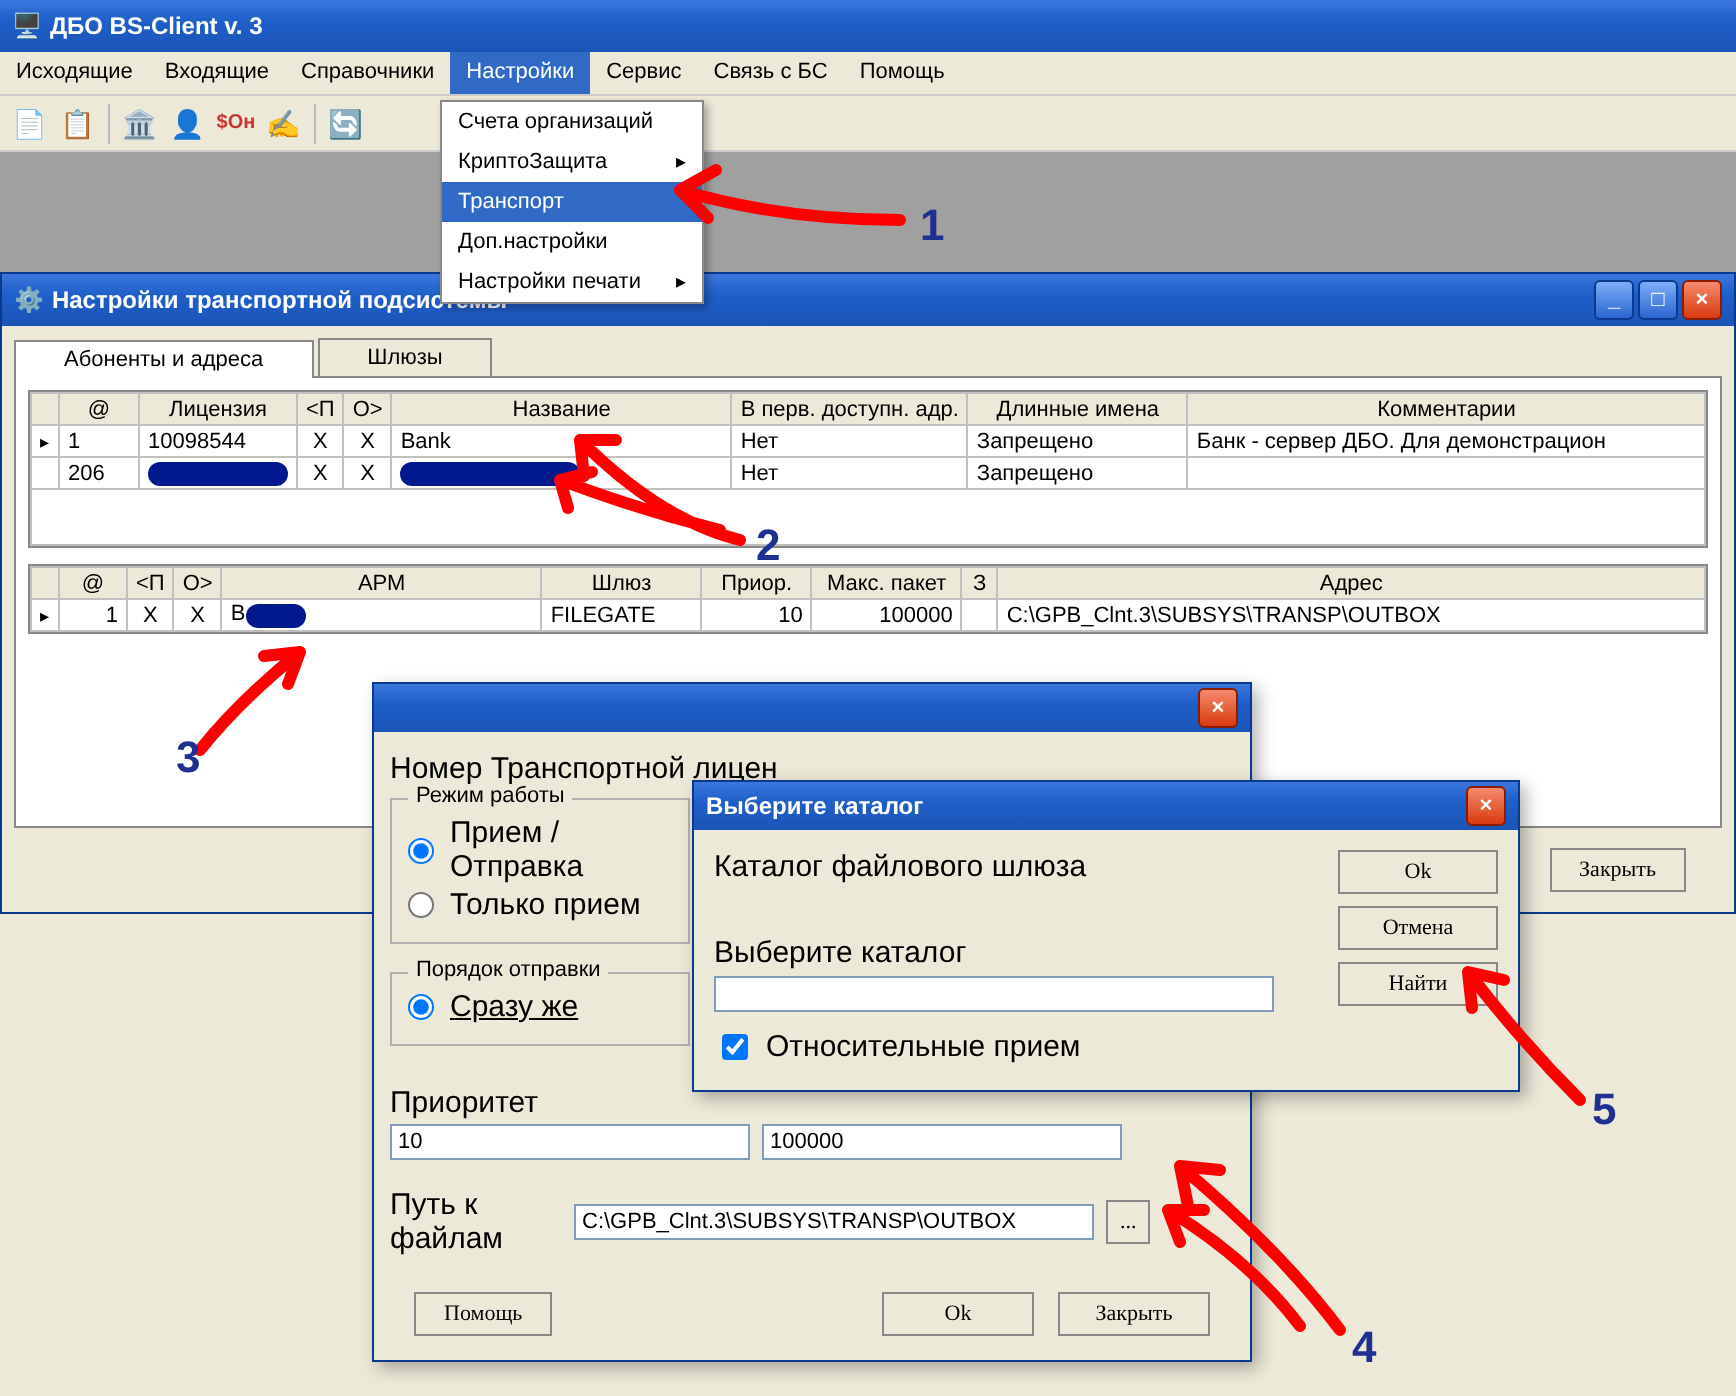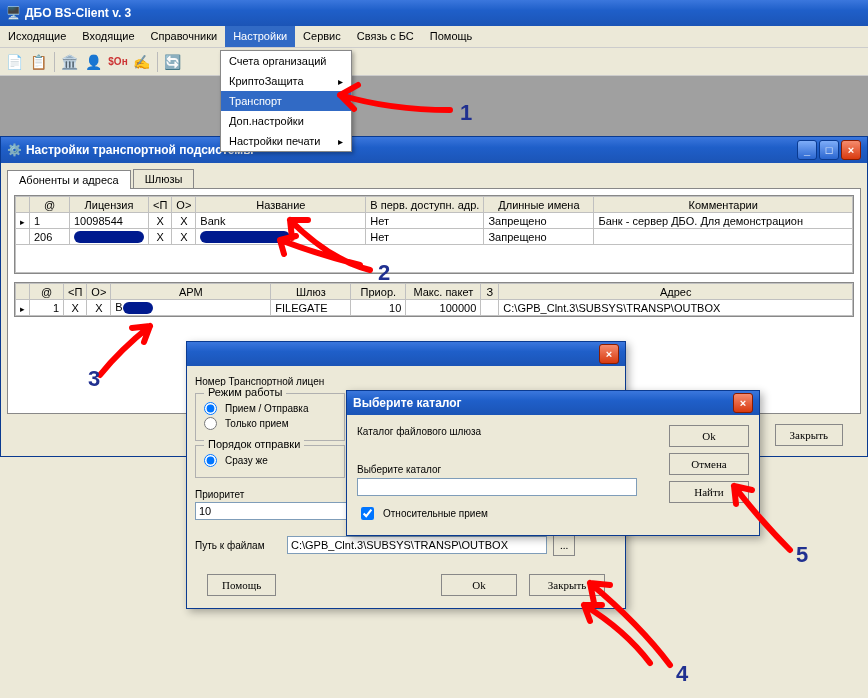--- a/index.html
+++ b/index.html
@@ -87,21 +87,21 @@
     border: 1px solid #0a3a90;
   }
   .child-window .body { background: #ece9d8; padding: 0; }
 
   .tabs {
     display:flex;
     padding: 6px 6px 0 6px;
     gap: 0;
   }
   .tab {
-    padding: 3px 11px;
+    padding: 3px 24px;
     border: 1px solid #888;
     border-bottom: none;
     background: #ece9d8;
     margin-right: 2px;
     font-size: 11px;
   }
   .tab.active { background:#fff; position:relative; top:1px; }
 
   .grid {
     background:#fff;
@@ -158,21 +158,21 @@
   .text-hl { background:#316ac5; color:#fff; }
   .btn {
     height:22px;
     padding: 0 14px;
     border:1px solid #888;
     background:#ece9d8;
     font-family:Liberation Serif, serif;
     font-size:11px;
   }
   .btn-row{ display:flex; gap:8px; justify-content:center; margin:8px 0;}
-  label{font-size:10px;}
+  label{font-size:15px;}
 
   
   .anno { position:absolute; pointer-events:none; }
   .anno svg { overflow:visible; }
   .anno path { stroke:#f00; stroke-width:6; fill:none; stroke-linecap:round; stroke-linejoin:round;}
   .anno text { fill:#203090; font-family:Arial; font-size:22px; font-weight:bold; }
 
 </style>
 </head>
 <body>
@@ -341,21 +341,21 @@
           <span class="legend">Режим работы</span>
           <div class="radio-row">
               <input type="radio" checked="" style="">
               <label>Прием / Отправка</label>
             </div>
           <div class="radio-row">
               <input type="radio" style="">
               <label>Только прием</label>
             </div>
         </div>
-        <div class="group" style="margin:4px 0;">
+        <div class="group" style="margin:14px 0;text-decoration:underline;">
           <span class="legend">Порядок отправки</span>
           <div class="radio-row">
               <input type="radio" checked="" style="">
               <label>Сразу же</label>
             </div>
         </div>
       </div>
     </div>
 
     <div style="margin-top:6px;">

